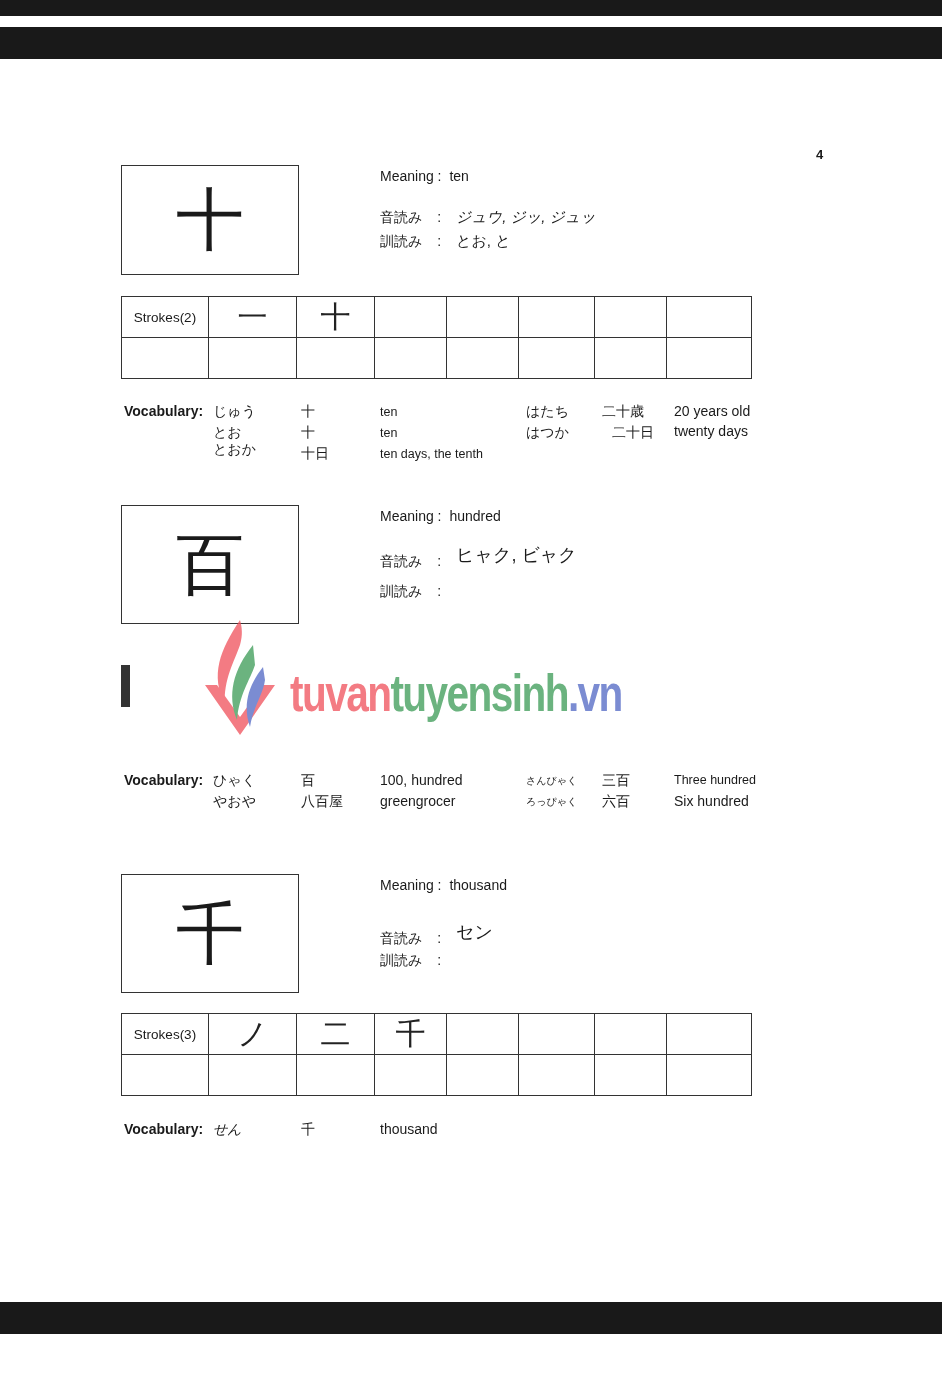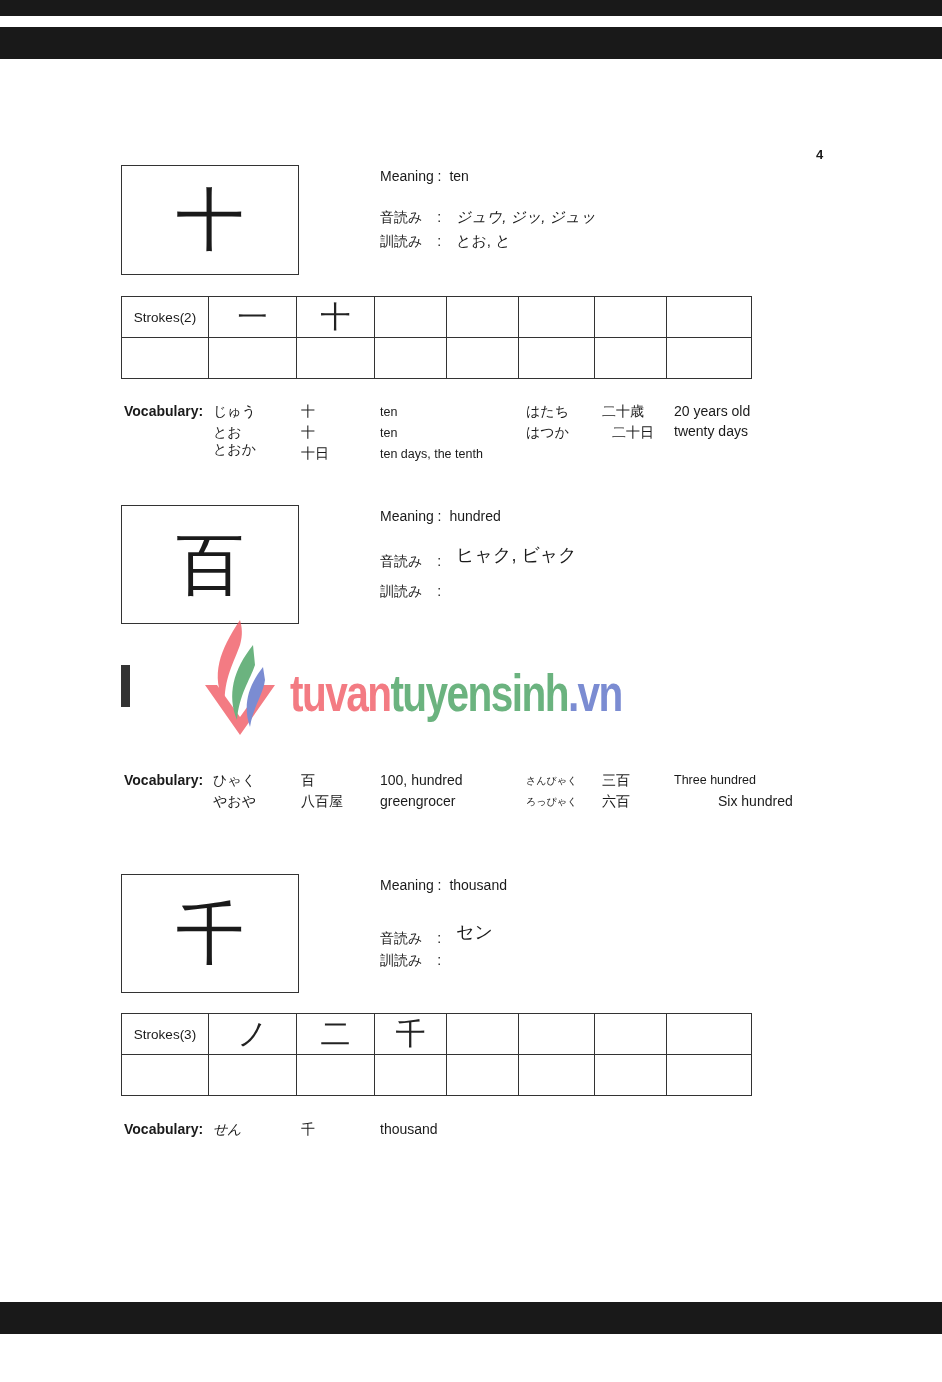--- a/index.html
+++ b/index.html
@@ -155,21 +155,21 @@
     <span class="cell" style="left:177px;top:0;">百</span>
     <span class="cell" style="left:256px;top:0;">100, hundred</span>
     <span class="cell" style="left:89px;top:21px;">やおや</span>
     <span class="cell" style="left:177px;top:21px;">八百屋</span>
     <span class="cell" style="left:256px;top:21px;">greengrocer</span>
     <span class="cell tiny" style="left:402px;top:2px;">さんびゃく</span>
     <span class="cell" style="left:478px;top:0;">三百</span>
     <span class="cell small" style="left:550px;top:1px;">Three hundred</span>
     <span class="cell tiny" style="left:402px;top:23px;">ろっぴゃく</span>
     <span class="cell" style="left:478px;top:21px;">六百</span>
-    <span class="cell" style="left:550px;top:21px;margin-left:44px;">Six hundred</span>
+    <span class="cell" style="left:550px;top:21px;">Six hundred</span>
   </div>
 </div>
 
 <div>
   <div class="kanji-box" style="top:874px;height:117px;">
     <span>千</span>
   </div>
   <div class="info" style="top:877px;">
     <div class="row" style="top:0;">
       <span>Meaning :</span>

